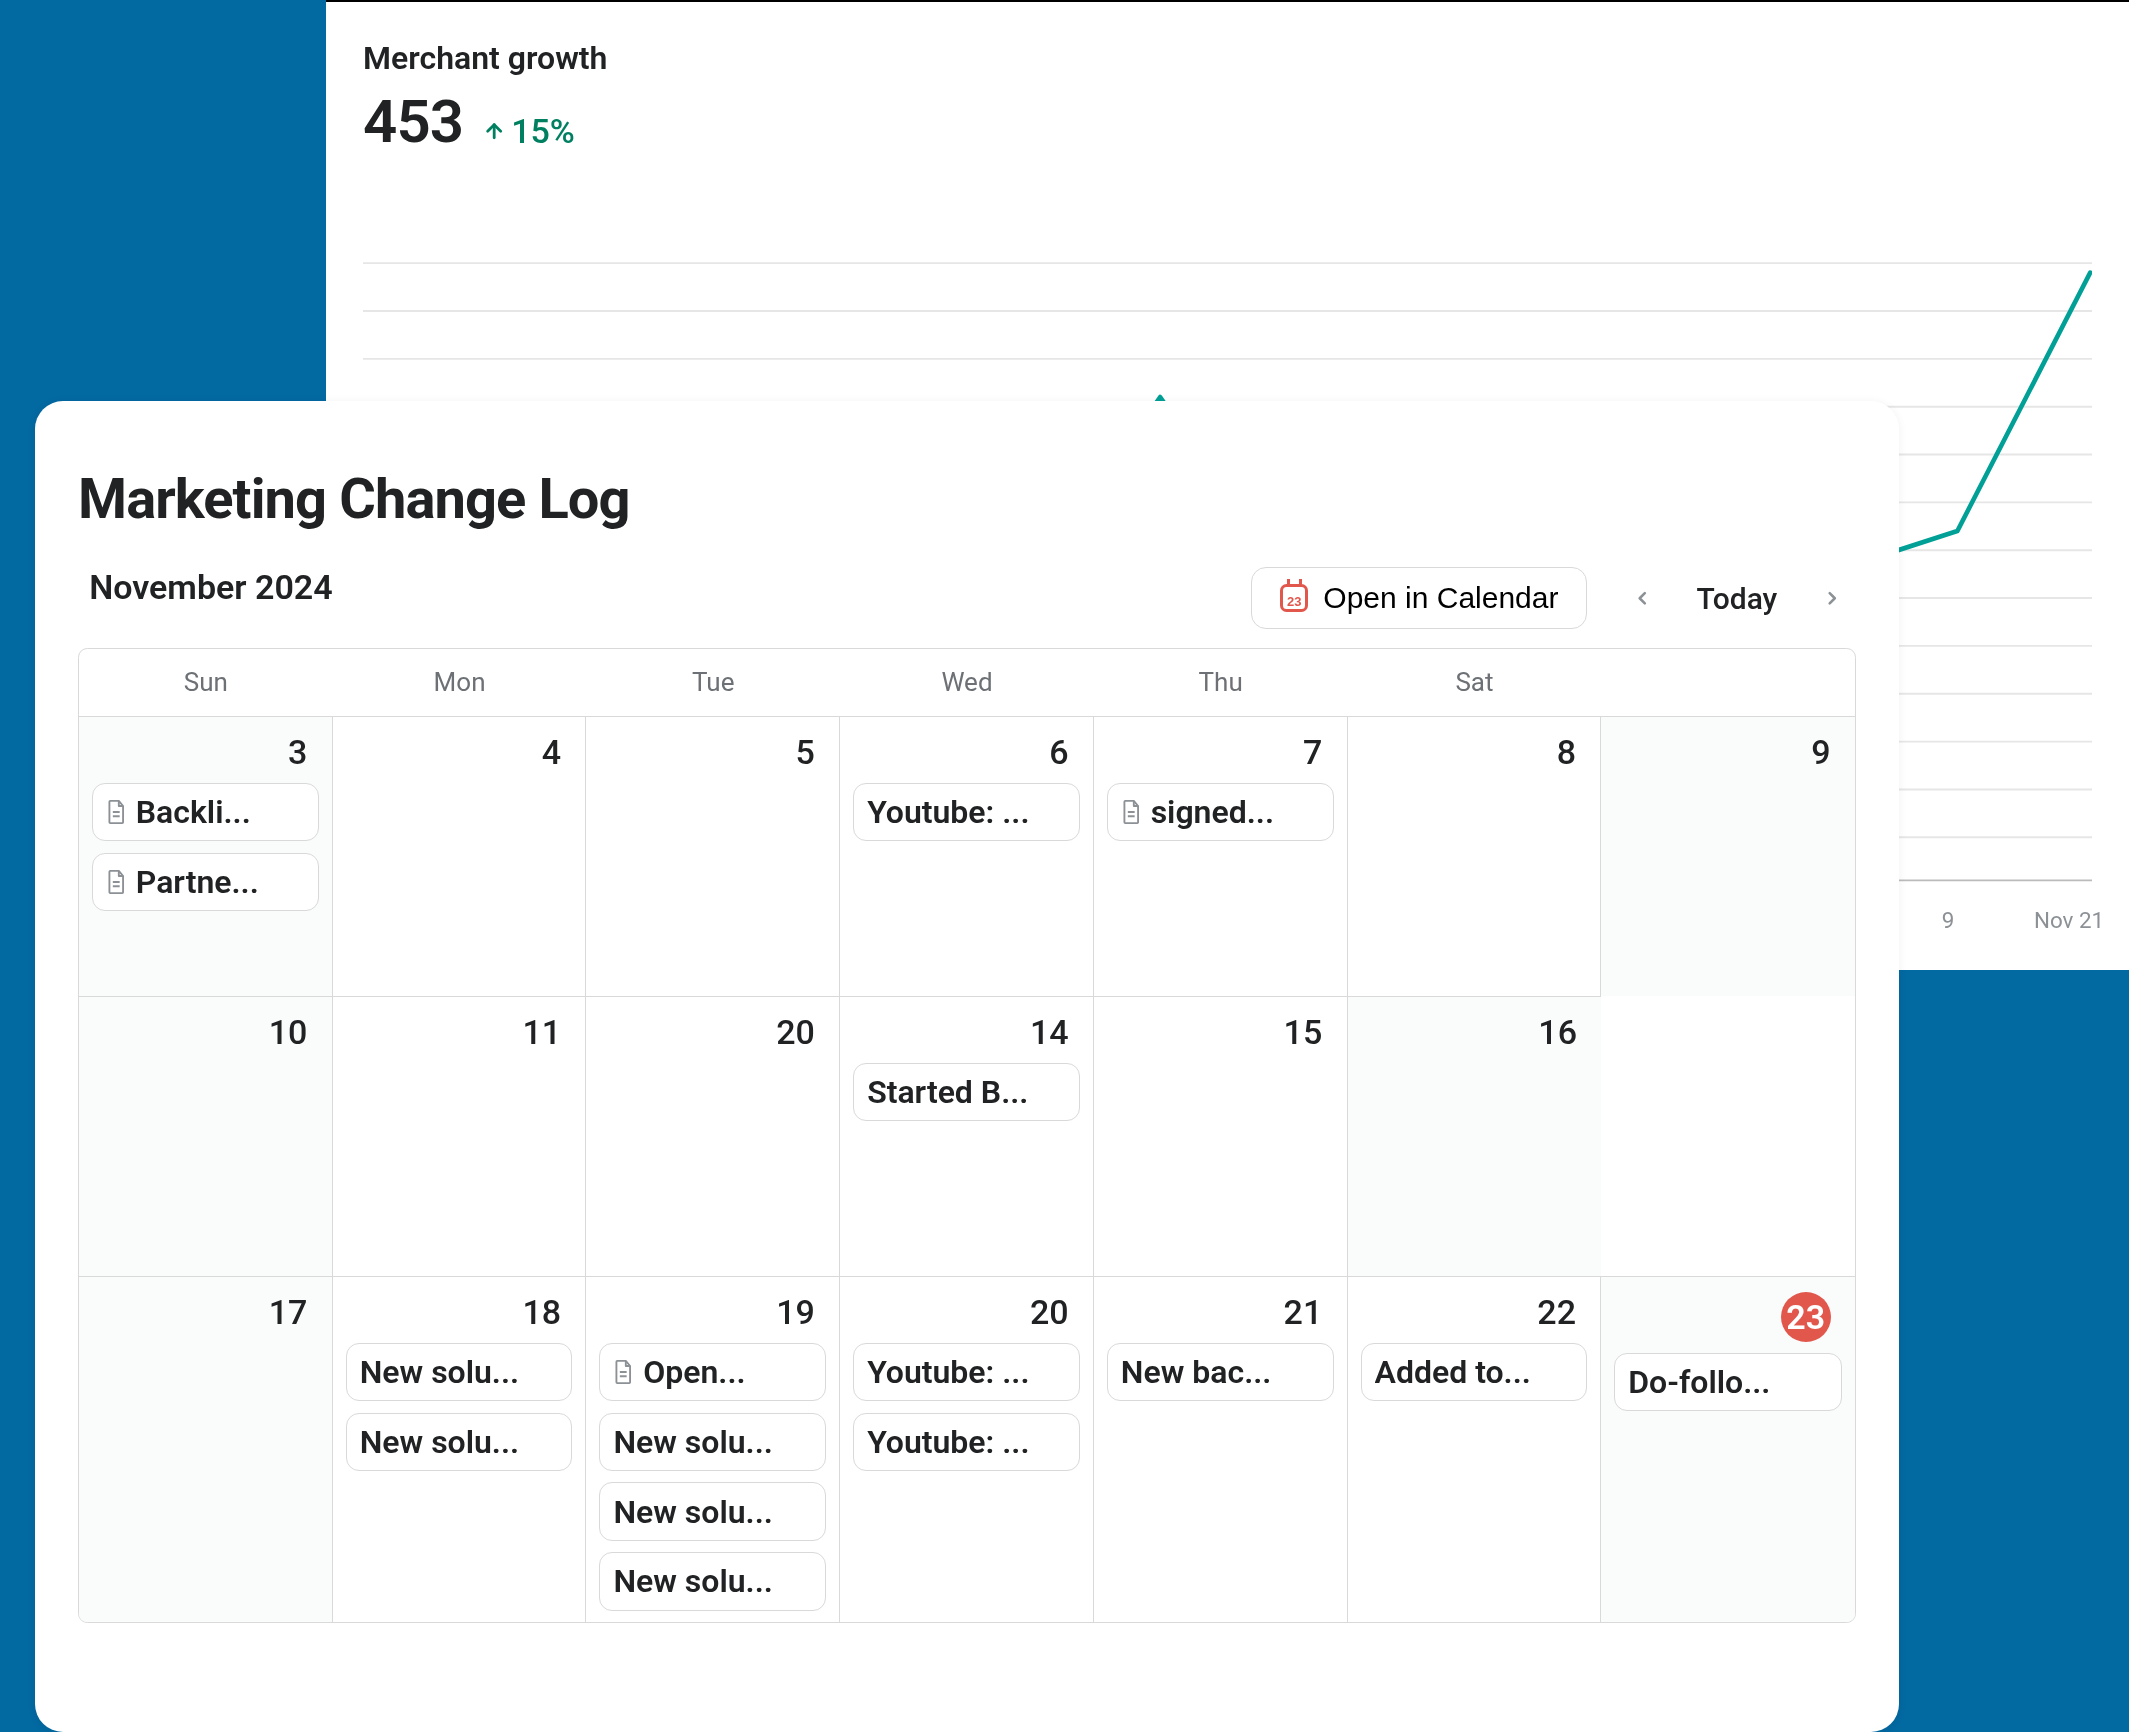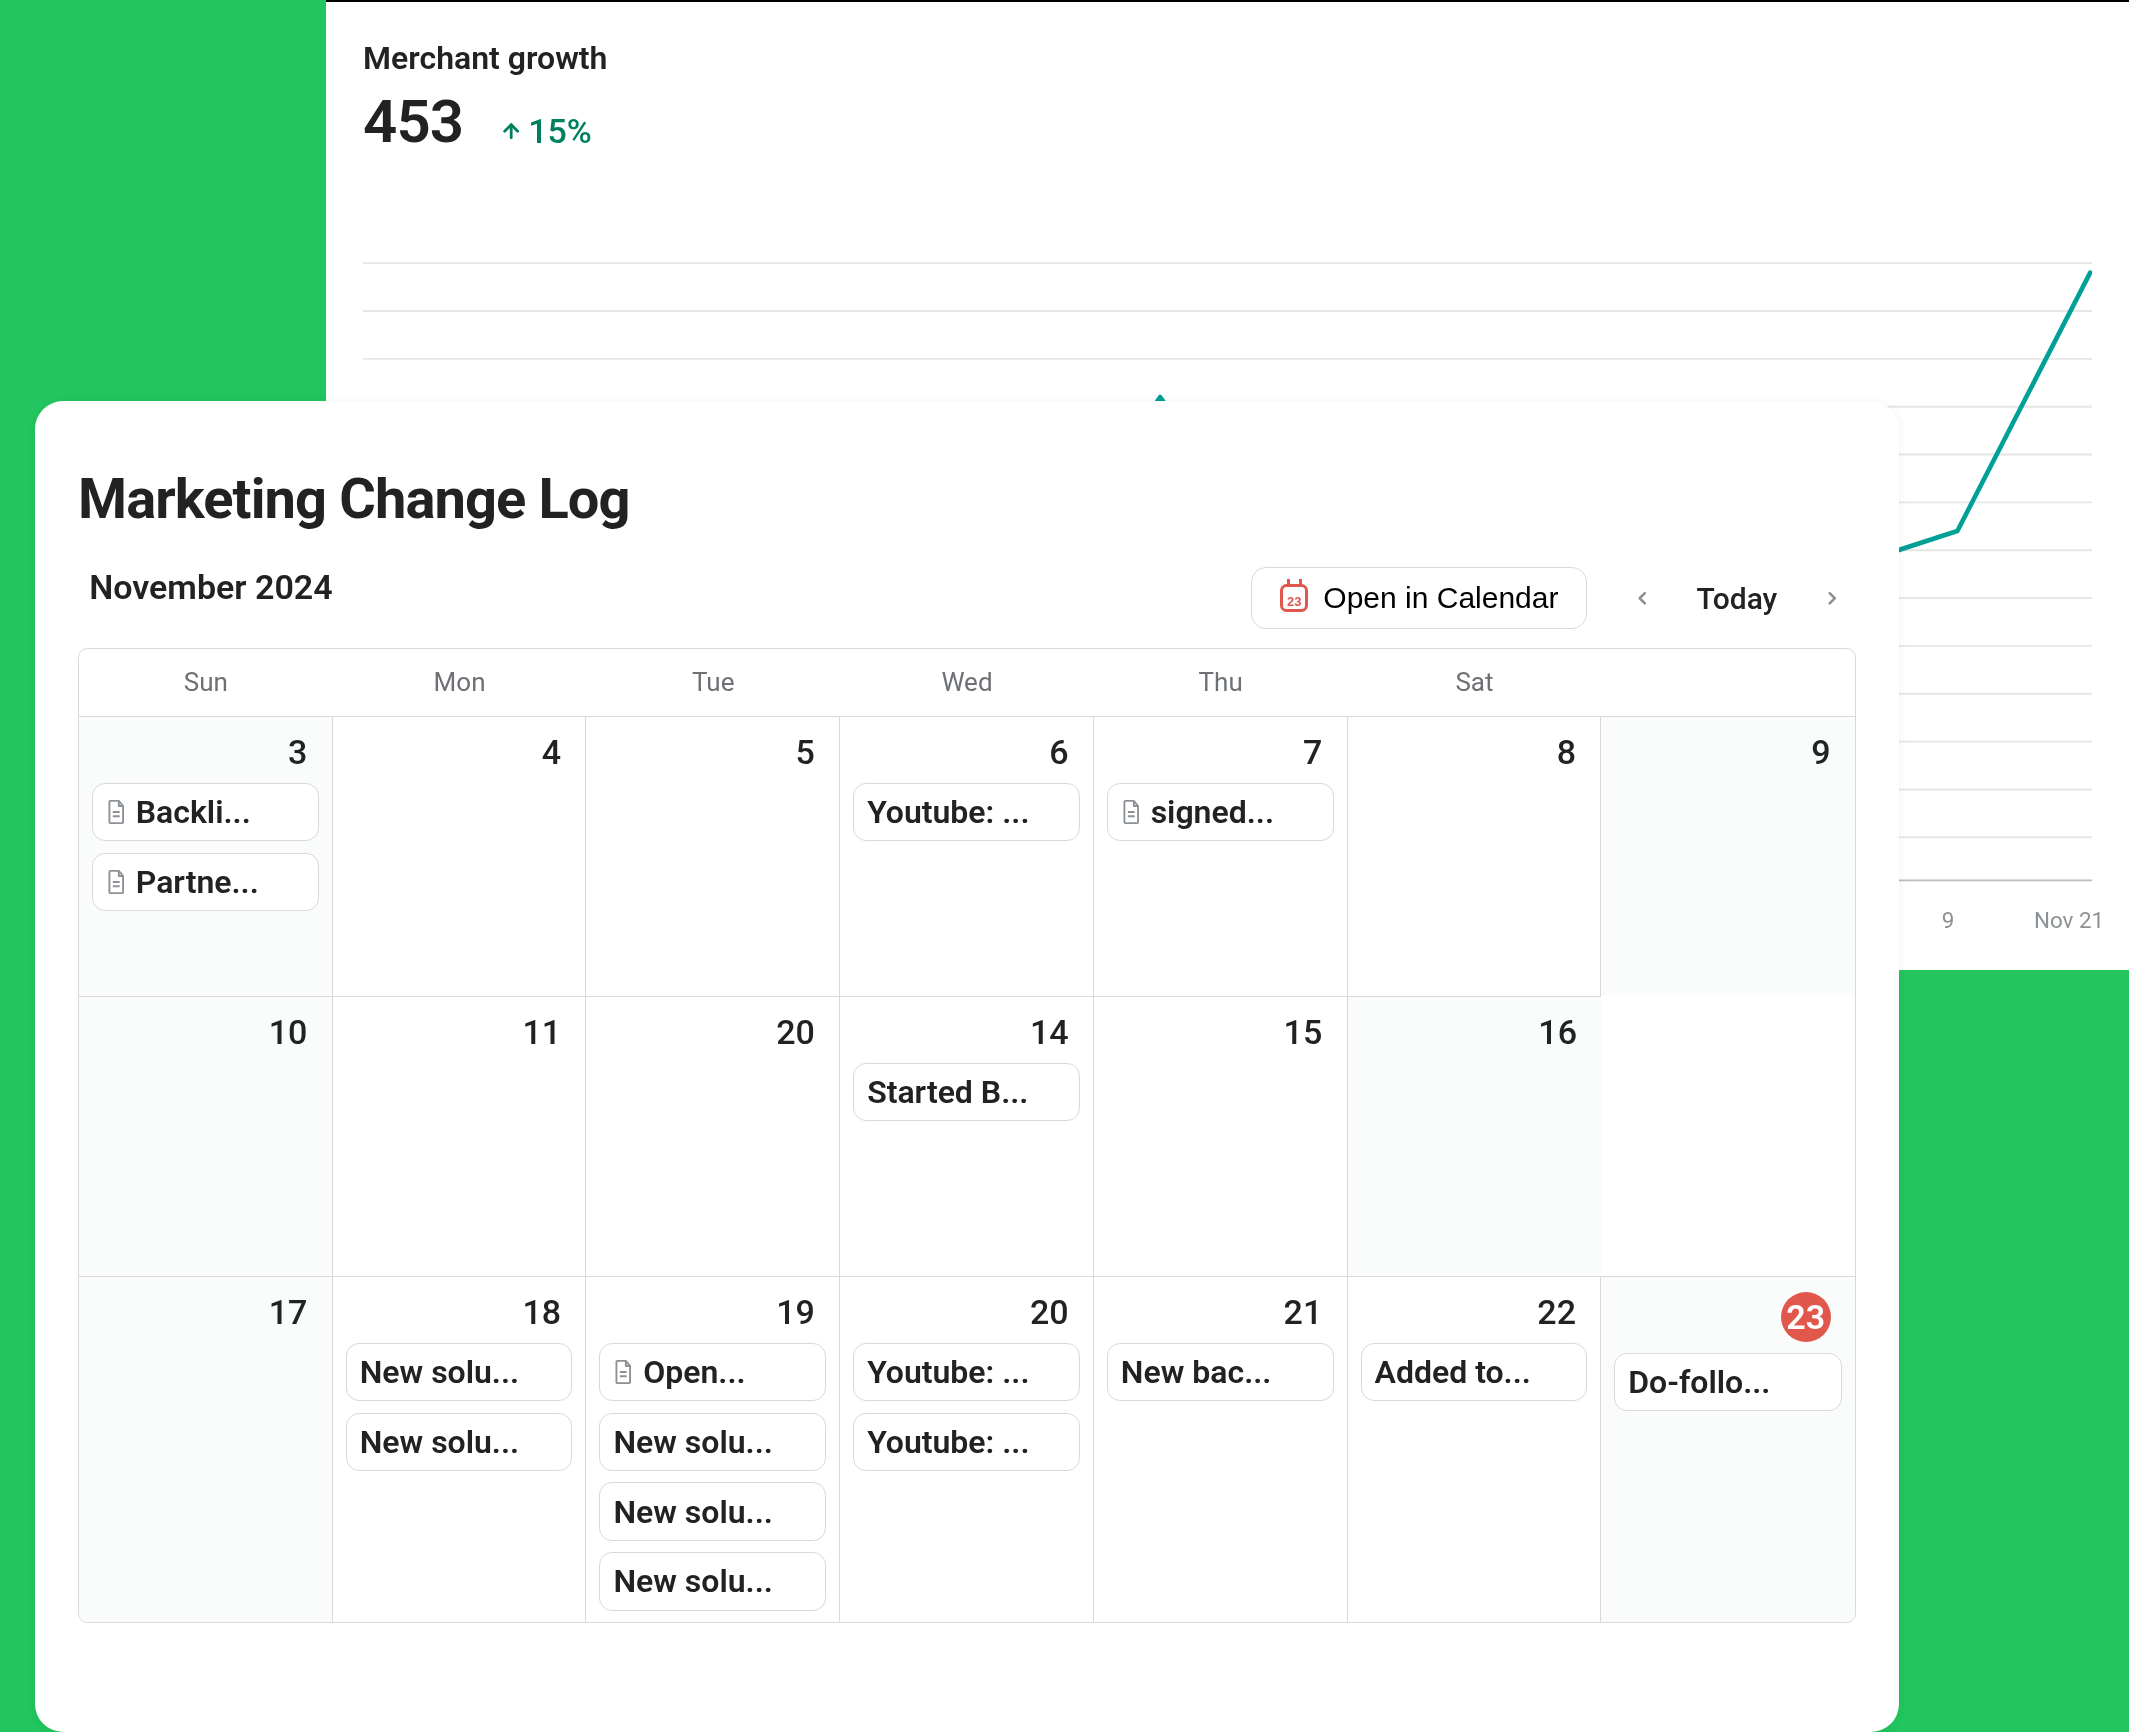--- a/index.html
+++ b/index.html
@@ -8,29 +8,29 @@
     --red:#E2574C;
     --grid:#e6e6e6;
     --border:#d9d9d9;
     --gray-text:#6d7175;
     --light-gray:#8c9196;
     --bg:#ffffff;
     --shade:#fafbfb;
     --black:#202223;
   }
   html,body{margin:0;padding:0;font-family:-apple-system,BlinkMacSystemFont,"Segoe UI",Roboto,Helvetica,Arial,sans-serif;color:var(--black);background:#000;}
-  .viewport{width:2129px;height:1732px;position:relative;overflow:hidden;background:#22c55e;}
+  .viewport{width:2129px;height:1732px;position:relative;overflow:hidden;background:#0369a1;}
   
   .chart-card{
     position:absolute;left:326px;top:0;right:0;height:970px;
     background:#fff;border-top:2.8px solid #000;
     padding:37px 0 0 37px;box-sizing:border-box;
   }
   .chart-card h3{margin:0;font-size:32px;font-weight:600;}
-  .kpi-row{display:flex;align-items:baseline;gap:37px;margin-top:9.3px;}
+  .kpi-row{display:flex;align-items:baseline;gap:20px;margin-top:9.3px;}
   .kpi-value{font-size:60px;font-weight:600;letter-spacing:-0.9px;}
   .kpi-delta{font-size:34px;color:var(--green);display:flex;align-items:center;gap:5.6px;font-weight:500;}
   .kpi-delta svg{width:22.4px;height:22.4px;}
   .chart-sub{margin-top:28px;font-size:20.5px;letter-spacing:1.9px;color:var(--light-gray);font-weight:600;}
   .plot{position:absolute;left:37px;right:37px;top:242px;bottom:37px;}
   .plot svg{width:100%;height:100%;}
   .tick-label{position:absolute;bottom:0;font-size:22.4px;color:var(--light-gray);transform:translateX(-50%);white-space:nowrap;}
   
   .cal-card{
     position:absolute;left:35px;top:401px;width:1864px;height:1331px;

